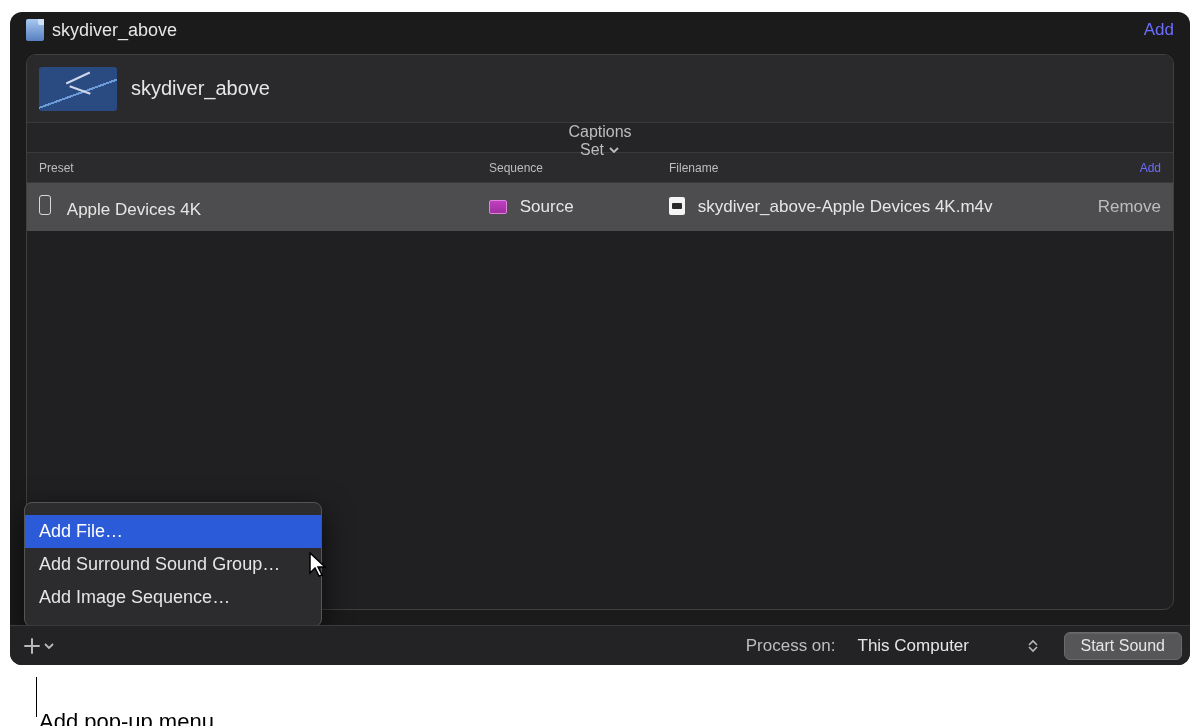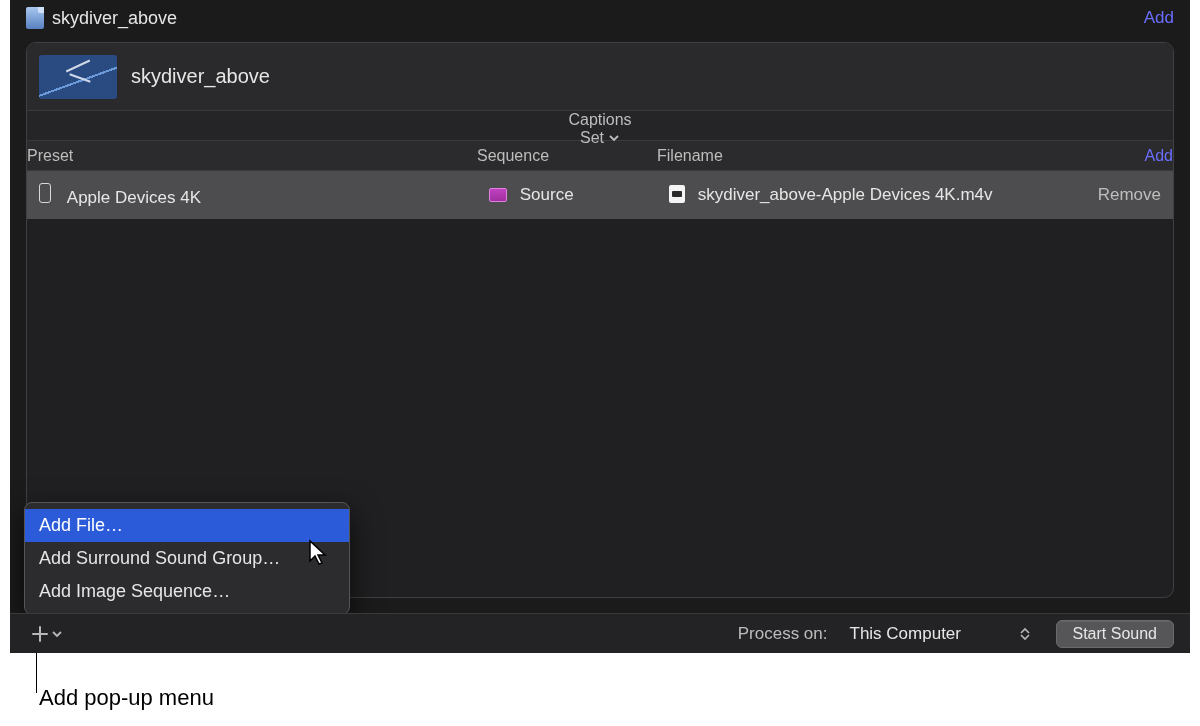--- a/index.html
+++ b/index.html
@@ -16,21 +16,21 @@
     --hl:#2b5bd8;
     --btn:#565658;
     --btn-bd:#6a6a6c;
     --thumb1:#2a4a82;
     --thumb2:#6b9bd8;
   }
   *{box-sizing:border-box;font-family:-apple-system,Helvetica,Arial,sans-serif;}
   html,body{margin:0;padding:0;background:#fff;}
   .app-window{
     width:1180px;height:653px;background:var(--bg);color:var(--text);
-    position:relative;border-radius:0;overflow:hidden;margin:0 auto;
+    position:relative;border-radius:12px;overflow:hidden;margin:12px auto;
   }
   
   .job-header{
     display:flex;align-items:center;height:36px;padding:0 16px;
     font-size:18px;
   }
   .job-header .title{flex:1;color:var(--text);}
   .job-header .add{color:var(--link);font-size:17px;cursor:pointer;}
   .doc-icon{
     width:18px;height:22px;margin-right:8px;
@@ -63,22 +63,22 @@
   .captions-row{
     display:flex;align-items:center;height:30px;padding:0 12px;
     font-size:16px;color:var(--text-dim);
     border-bottom:1px solid #3a3a3c;background:#252527;flex-direction:column;
   }
   .captions-row .flex{flex:1;}
   .set-btn{color:var(--text-dim);cursor:pointer;display:flex;align-items:center;}
   .set-btn svg{margin-left:4px;}
 
   .col-head{
-    display:flex;align-items:center;height:30px;padding:0 0;
-    background:#2b2b2d;font-size:16px;color:var(--text-dim);
+    display:flex;align-items:center;height:30px;padding:0 12px;
+    background:#2b2b2d;font-size:12px;color:var(--text-dim);
     border-bottom:1px solid #3a3a3c;
   }
   .c-preset{flex:0 0 450px;}
   .c-location{flex:0 0 180px;}
   .c-filename{flex:1;}
   .c-action{flex:0 0 80px;text-align:right;}
   .col-head .c-action{color:var(--link);cursor:pointer;}
 
   .preset-row{
     display:flex;align-items:center;height:48px;padding:0 12px;
@@ -88,42 +88,42 @@
 
   .device-icon{width:12px;height:20px;border:1.5px solid #d8d8d8;border-radius:3px;margin-right:12px;display:inline-block;}
   .folder-icon{width:18px;height:14px;border-radius:2px;margin-right:8px;display:inline-block;vertical-align:-2px;
     background:linear-gradient(#c040c0,#a030a0);border:1px solid #e080e0;}
   .file-icon{width:16px;height:18px;background:#f4f4f4;border-radius:2px;margin-right:8px;display:inline-block;vertical-align:-3px;position:relative;}
   .file-icon::after{content:"";position:absolute;left:3px;top:6px;width:10px;height:6px;background:#2a2a2a;border-radius:1px;}
 
   
   .footer{
     position:absolute;left:0;right:0;bottom:0;height:40px;
-    display:flex;align-items:center;padding:0 16px;background:#232325;
+    display:flex;align-items:center;padding:0 8px;background:#232325;
     border-top:1px solid #3a3a3c;font-size:17px;
   }
   .add-menu-btn{display:flex;align-items:center;color:#b8b8b8;cursor:pointer;padding:4px;}
   .add-menu-btn svg{display:block;}
   .footer .flex{flex:1;}
   .process-label{color:var(--text-dim);margin-right:12px;}
   .process-select{display:flex;align-items:center;color:var(--text);cursor:pointer;padding:0 10px;min-width:200px;gap:16px;}
   .process-select .val{flex:1;text-align:left;}
   .stepper{display:flex;flex-direction:column;margin-left:8px;}
   .stepper svg{display:block;}
   .start-btn{
     background:var(--btn);border:1px solid var(--btn-bd);border-radius:6px;
     padding:4px 16px;color:var(--text);cursor:pointer;font-size:16px;margin-left:16px;
     box-shadow:inset 0 1px 0 rgba(255,255,255,.08);
   }
 
   
   .popup{
-    position:absolute;left:14px;bottom:38px;width:326px;
+    position:absolute;left:14px;bottom:38px;width:298px;
     background:#2c2c2e;border:1px solid #555;border-radius:8px;
-    box-shadow:0 10px 30px rgba(0,0,0,.7);padding:6px 0;font-size:18px;
+    box-shadow:0 10px 30px rgba(0,0,0,.7);padding:12px 0;font-size:18px;
   }
   .popup .item{padding:6px 14px;cursor:pointer;white-space:nowrap;}
   .popup .item.hl{background:var(--hl);color:#fff;}
   .cursor{position:absolute;left:298px;bottom:86px;pointer-events:none;}
 
   
   .callout{margin:0 0 0 36px;display:flex;align-items:flex-start;}
   .callout .line{width:1px;height:40px;background:#000;margin:0 6px 0 0;}
   .callout .label{font-size:22px;color:#000;padding-top:32px;margin-left:-4px;}
 </style>

